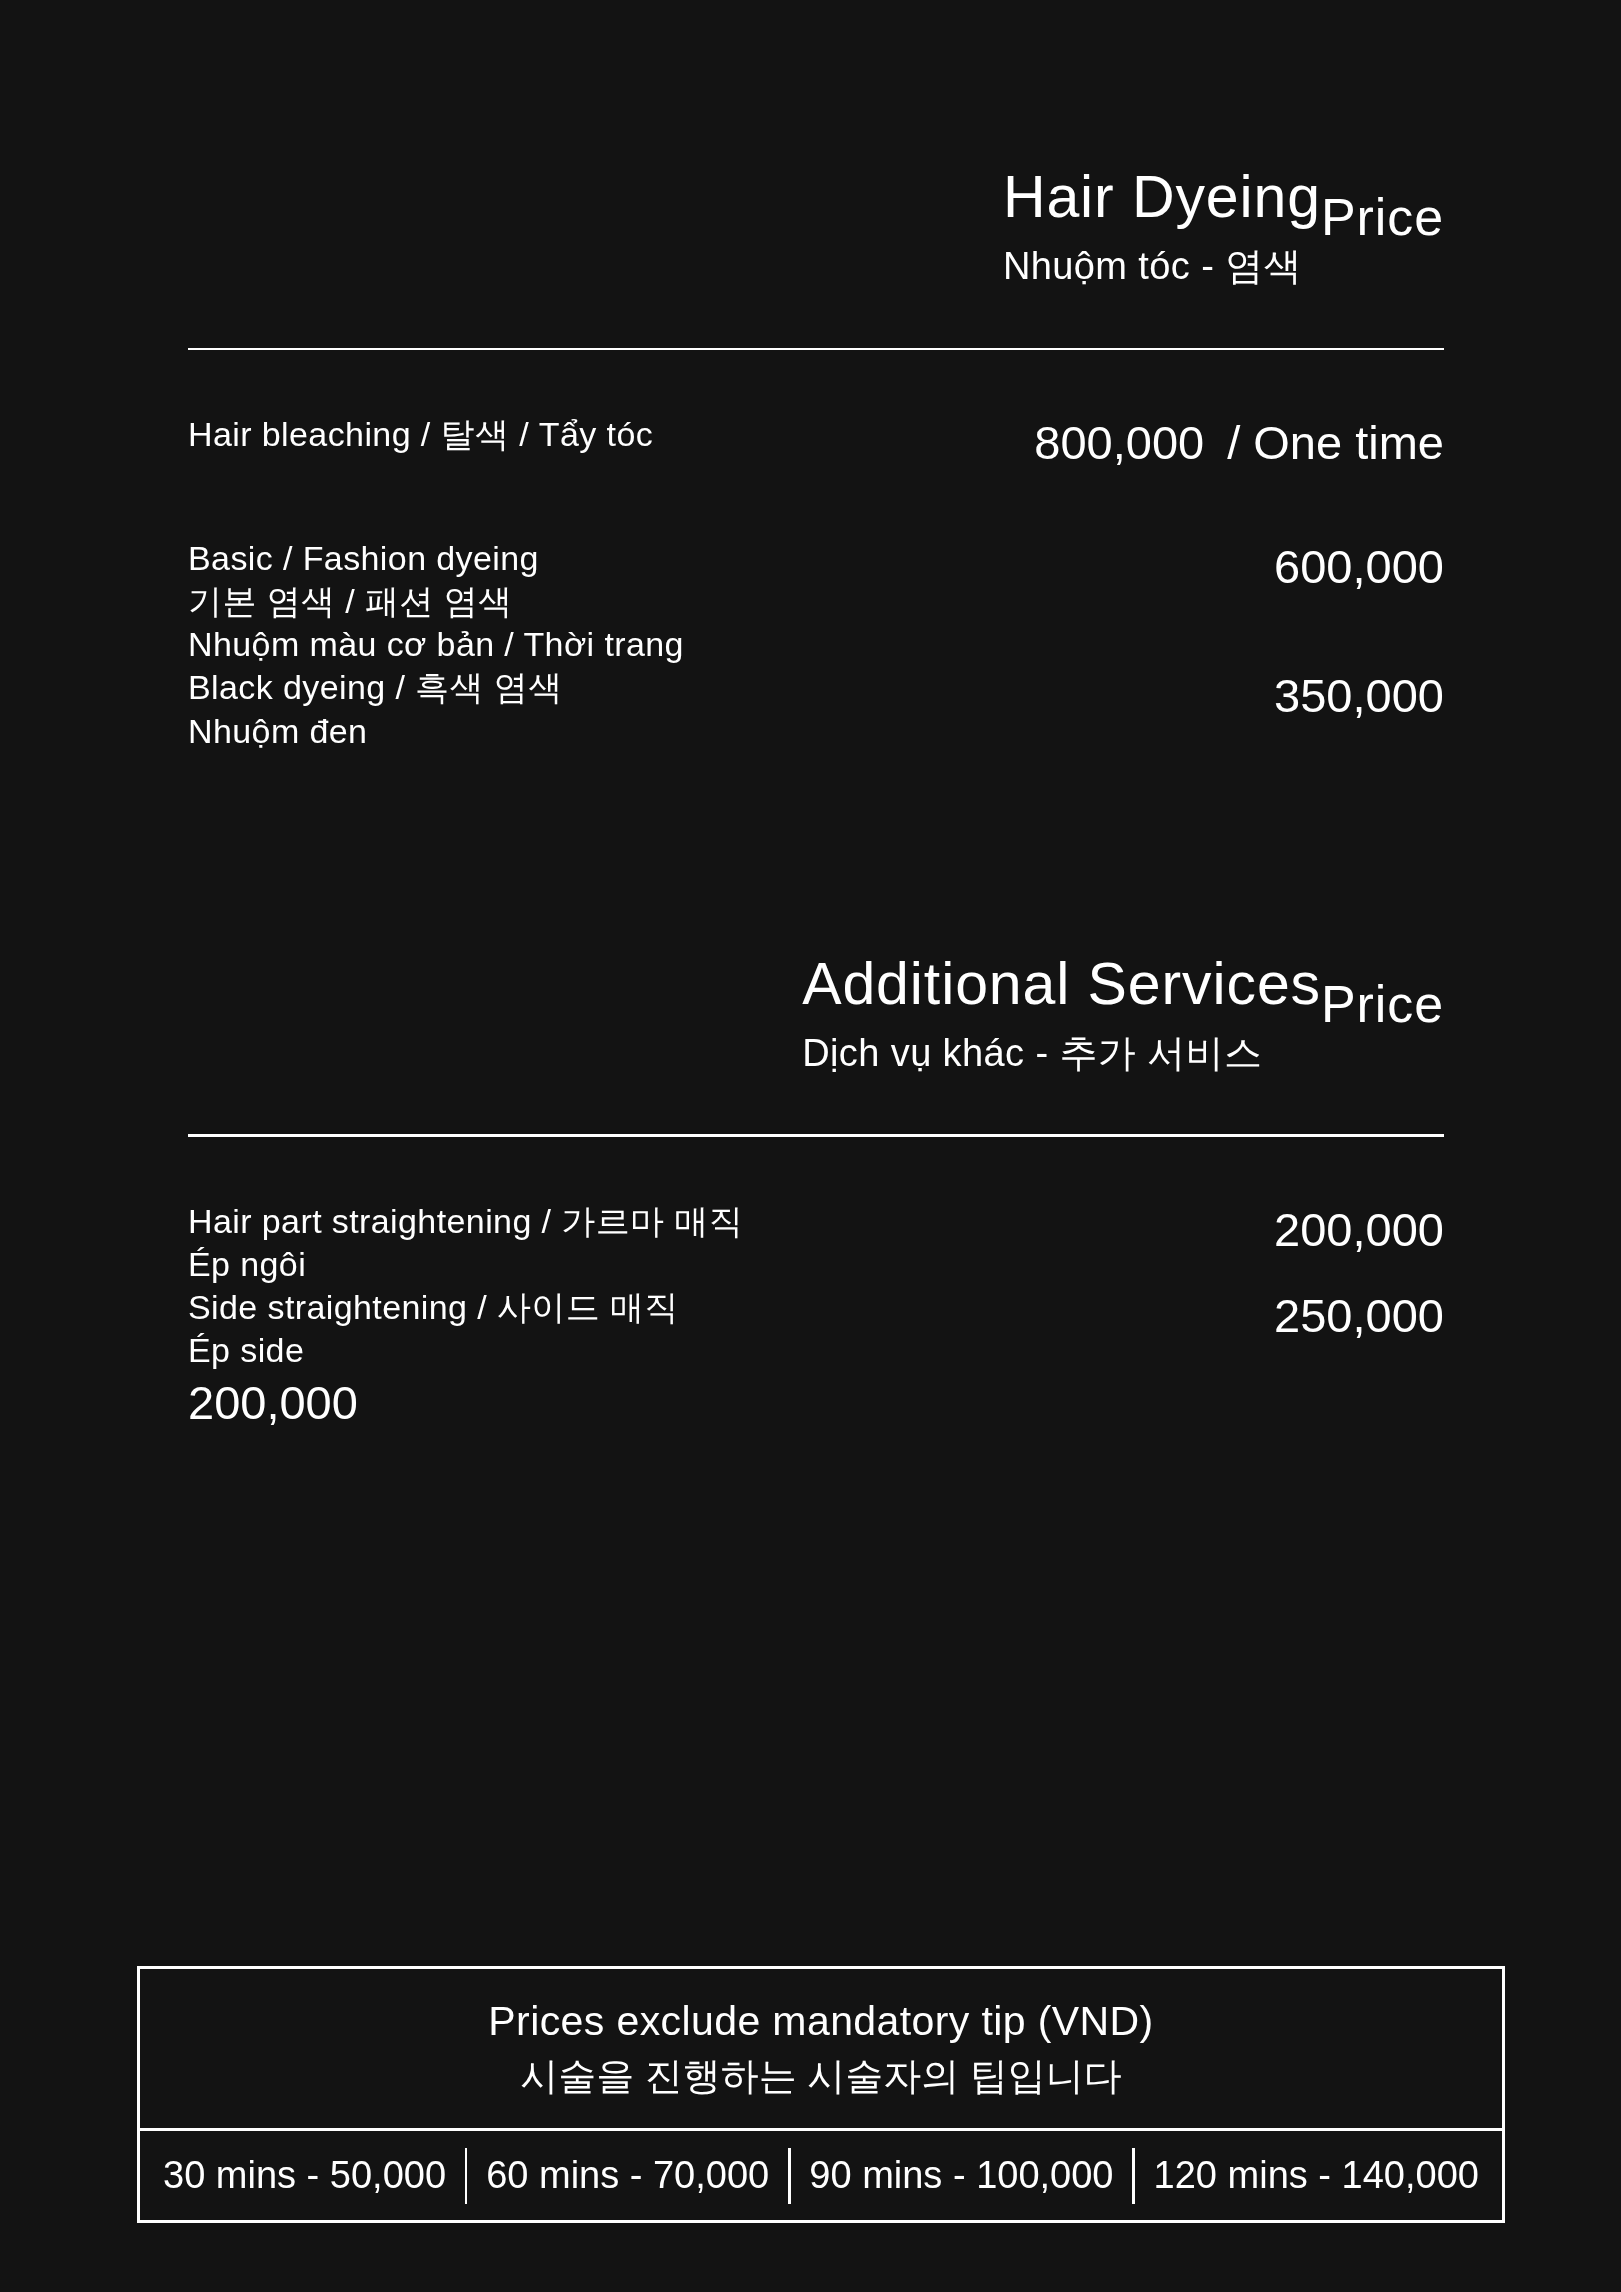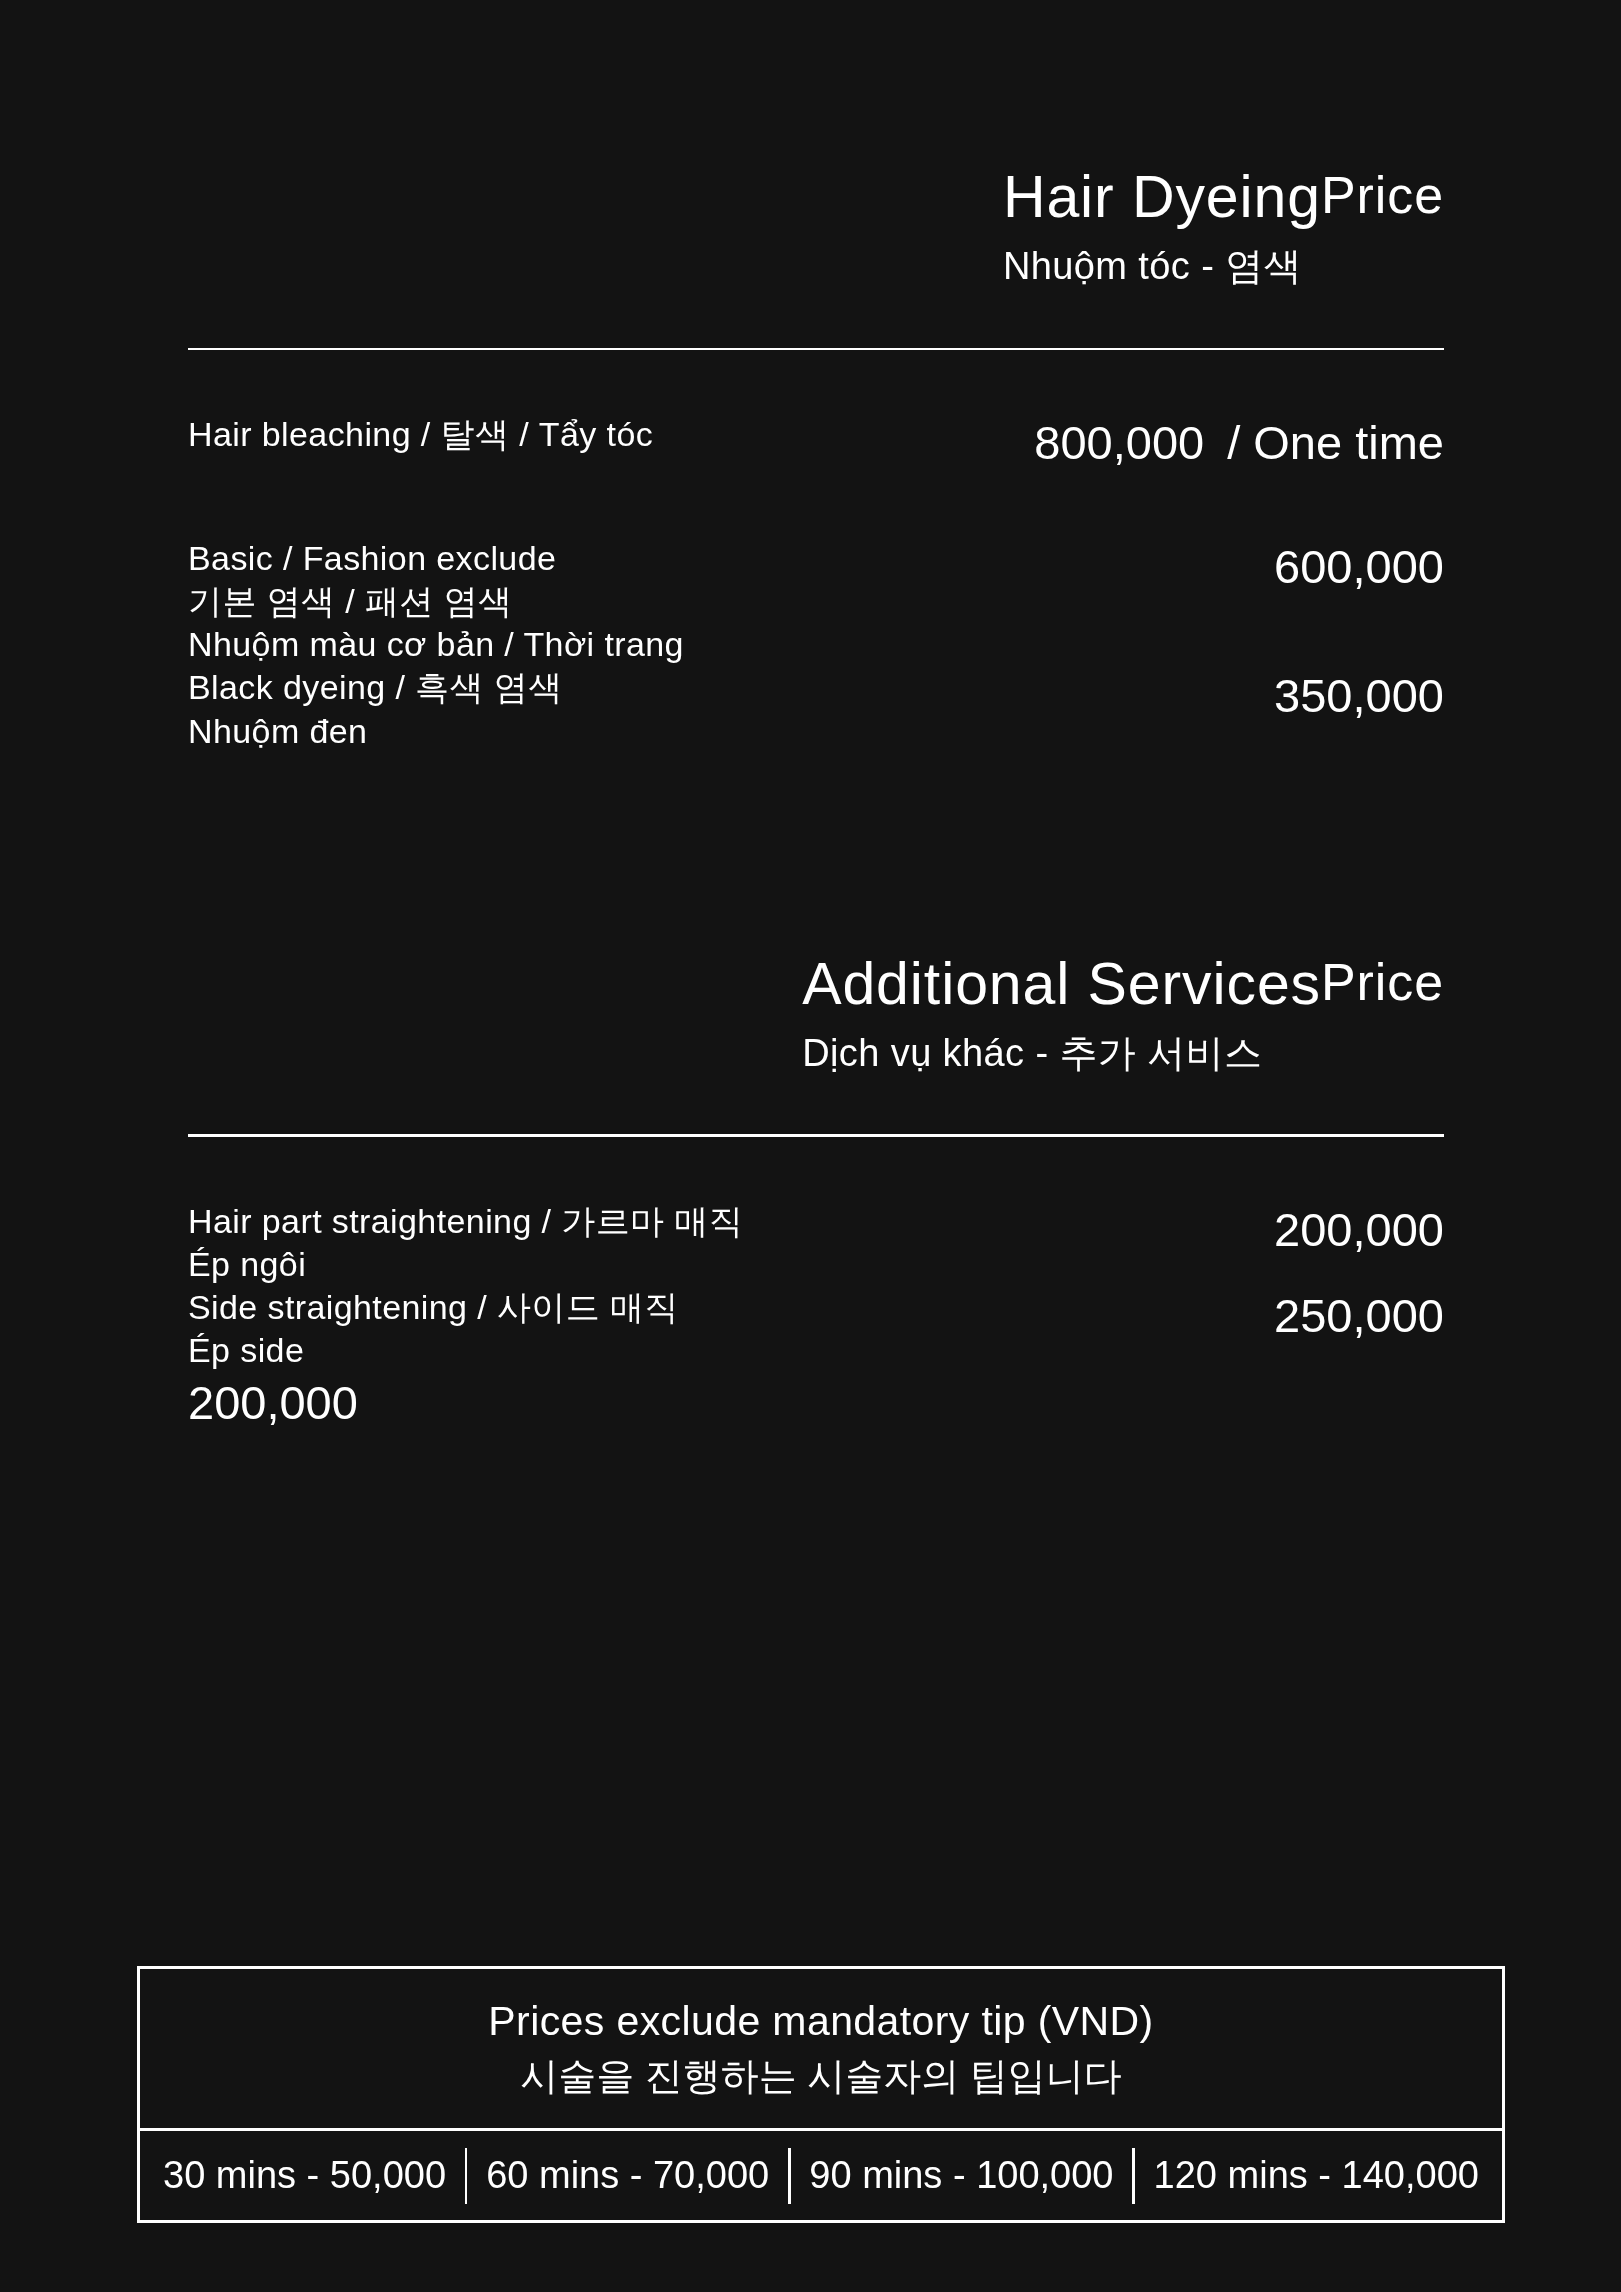--- a/index.html
+++ b/index.html
@@ -39,21 +39,21 @@
   }
   .sec-sub {
     margin-top: 16px;
     font-size: 38px;
     line-height: 1.25;
     letter-spacing: 0.4px;
   }
   .price-head {
     font-size: 52px;
     line-height: 1.0;
-    margin-top: 1px;
+    margin-top: 23px;
     letter-spacing: 0.9px;
   }
   .rule {
     margin-top: 57px;
     height: 2.7px;
     background: #ffffff;
   }
   
   .item {
     display: flex;
@@ -131,21 +131,21 @@
         <div class="item-lines">
           <div>Hair bleaching / 탈색 / Tẩy tóc</div>
         </div>
         <div class="item-price">
           <span>800,000</span><span class="price-suffix">/ One time</span>
         </div>
       </div>
 
       <div class="item item-gap-lg">
         <div class="item-lines">
-          <div>Basic / Fashion exclude</div>
+          <div>Basic / Fashion dyeing</div>
           <div>기본 염색 / 패션 염색</div>
           <div>Nhuộm màu cơ bản / Thời trang</div>
         </div>
         <div class="item-price">
           <span>600,000</span>
         </div>
       </div>
 
       <div class="item item-gap">
         <div class="item-lines">

